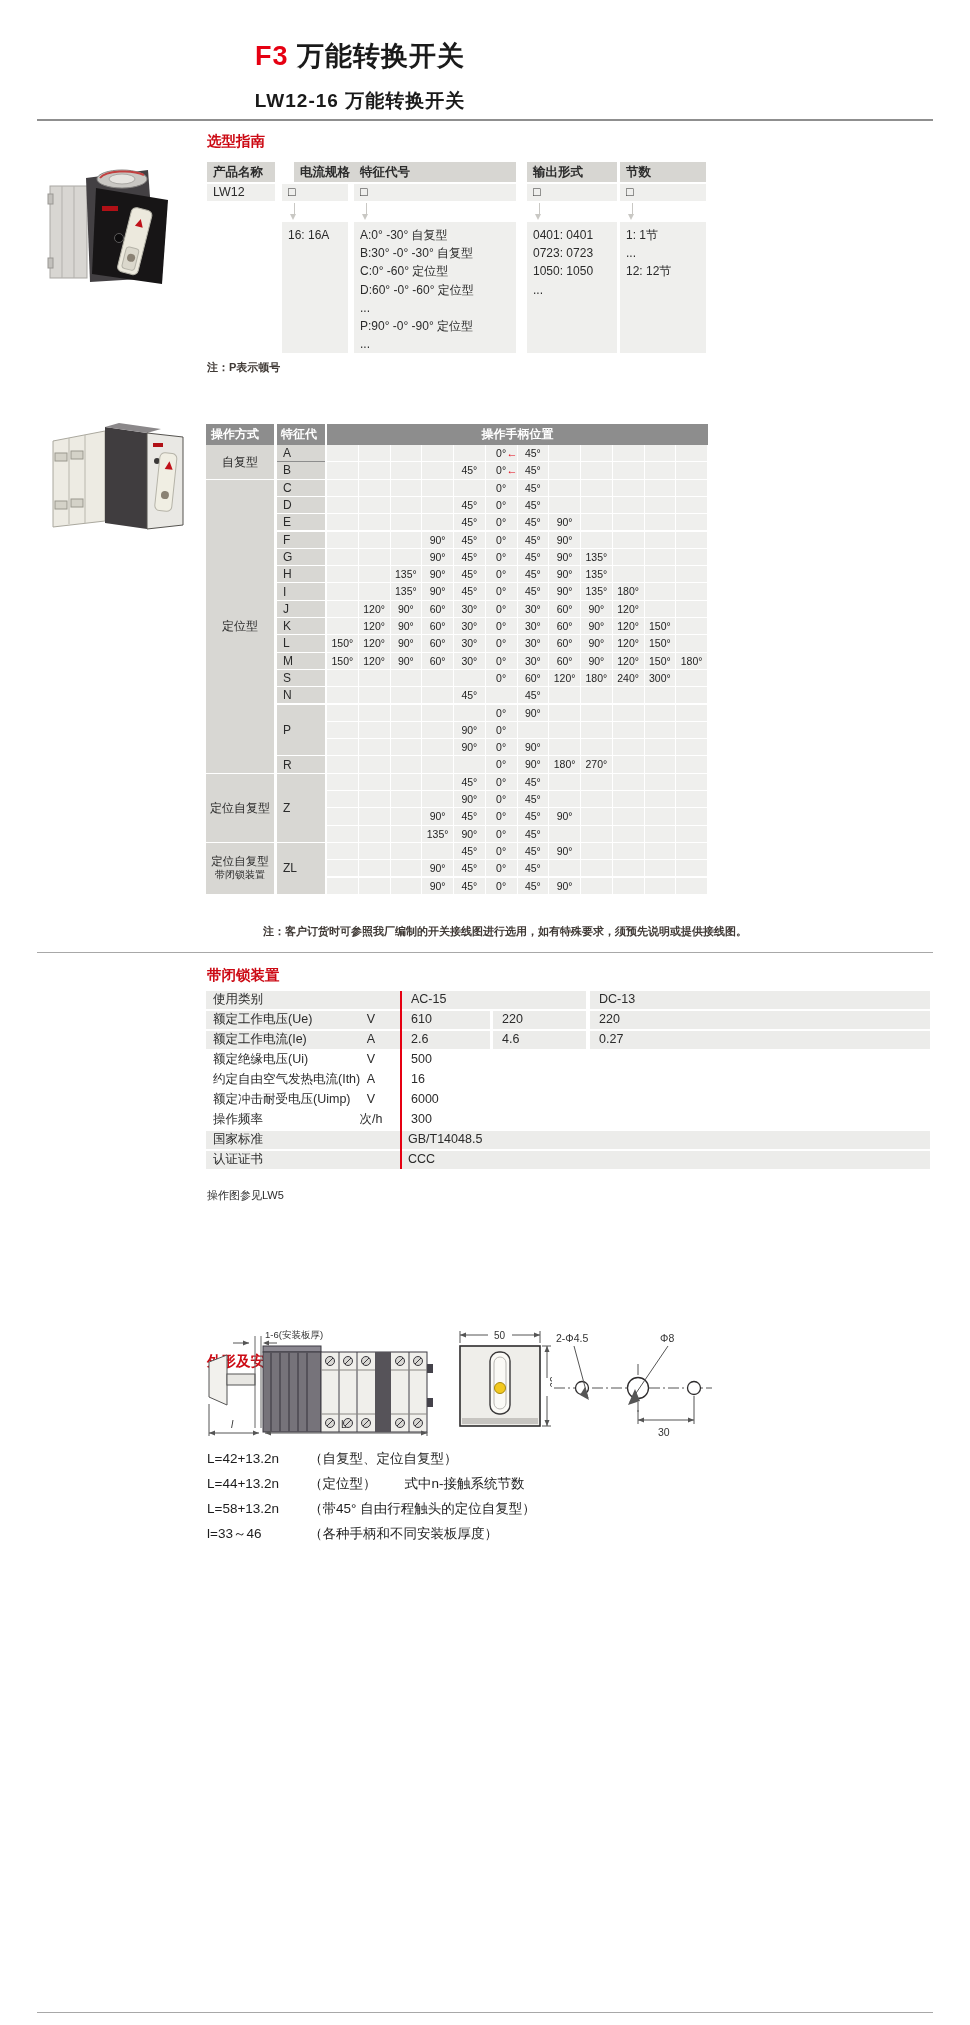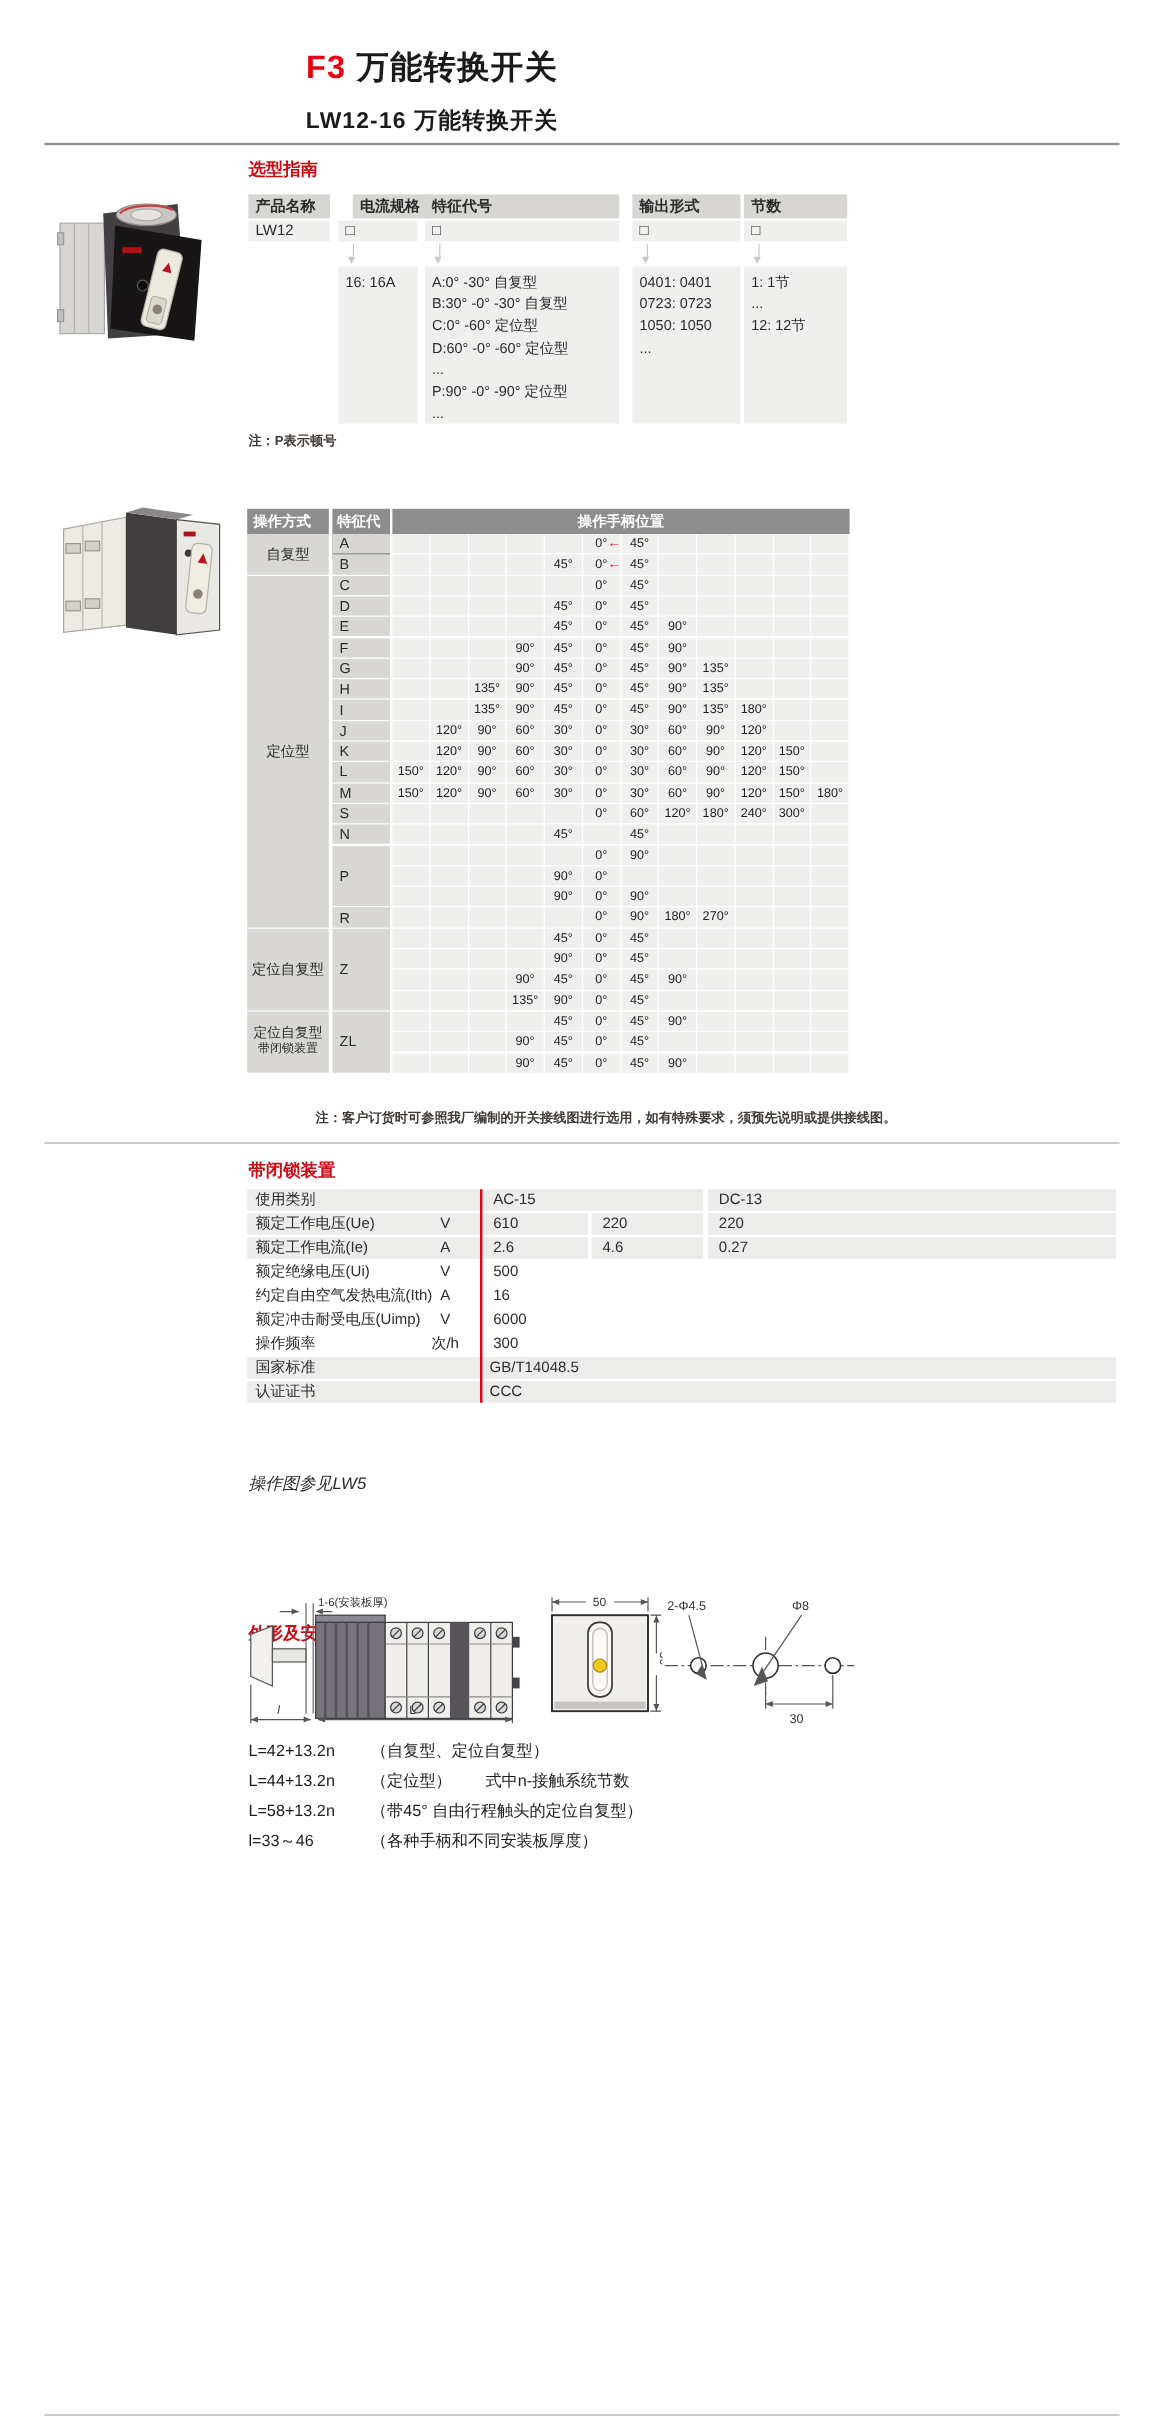--- a/index.html
+++ b/index.html
@@ -527,21 +527,21 @@
       <div class="tech-left" style="position: absolute; left: 0px; top: 100px; width: 194px; height: 17.5px; line-height: 17.5px; box-sizing: border-box;"><span>额定冲击耐受电压(Uimp)</span><span class="tech-unit">V</span></div>
       <div class="tech-val" style="position: absolute; left: 196px; top: 100px; width: 531px; height: 17.5px; line-height: 17.5px;">6000</div>
       <div class="tech-left" style="position: absolute; left: 0px; top: 120px; width: 194px; height: 17.5px; line-height: 17.5px; box-sizing: border-box;"><span>操作频率</span><span class="tech-unit">次/h</span></div>
       <div class="tech-val" style="position: absolute; left: 196px; top: 120px; width: 531px; height: 17.5px; line-height: 17.5px;">300</div>
       <div class="tech-left gray" style="position: absolute; left: 0px; top: 140px; width: 230px; height: 17.5px; line-height: 17.5px; box-sizing: border-box;"><span>国家标准</span></div>
       <div class="tech-val gray" style="position: absolute; left: 193px; top: 140px; width: 531px; height: 17.5px; line-height: 17.5px;">GB/T14048.5</div>
       <div class="tech-left gray" style="position: absolute; left: 0px; top: 160px; width: 194px; height: 17.5px; line-height: 17.5px; box-sizing: border-box;"><span>认证证书</span></div>
       <div class="tech-val gray" style="position: absolute; left: 193px; top: 160px; width: 531px; height: 17.5px; line-height: 17.5px;">CCC</div>
       <div style="position: absolute; left: 194px; top: 0px; width: 2px; height: 178px; background: rgb(230, 0, 18);"></div>
     </div>
-  <div class="abs" style="left:207px;top:1228px;font-size:14px;font-style:italic;">操作图参见LW5</div>
+  <div class="abs" style="left:207px;top:1188px;font-size:11px;">操作图参见LW5</div>
 
   <div class="abs red-heading" style="left:207px;top:1352px;">外形及安装尺寸(mm)</div>
 
   <div class="abs" style="left:205px;top:1328px;">
     <svg width="232" height="118" viewBox="0 0 232 118">
       <polygon points="4,34 22,27 22,77 4,69" fill="#f2f1ed" stroke="#555"></polygon>
       <rect x="22" y="46" width="28" height="11" fill="#e8e7e3" stroke="#555"></rect>
       <line x1="50" y1="8" x2="50" y2="100" stroke="#666"></line>
       <line x1="56" y1="8" x2="56" y2="100" stroke="#666"></line>
       <text x="60" y="10" font-size="9.5">1-6(安装板厚)</text>

